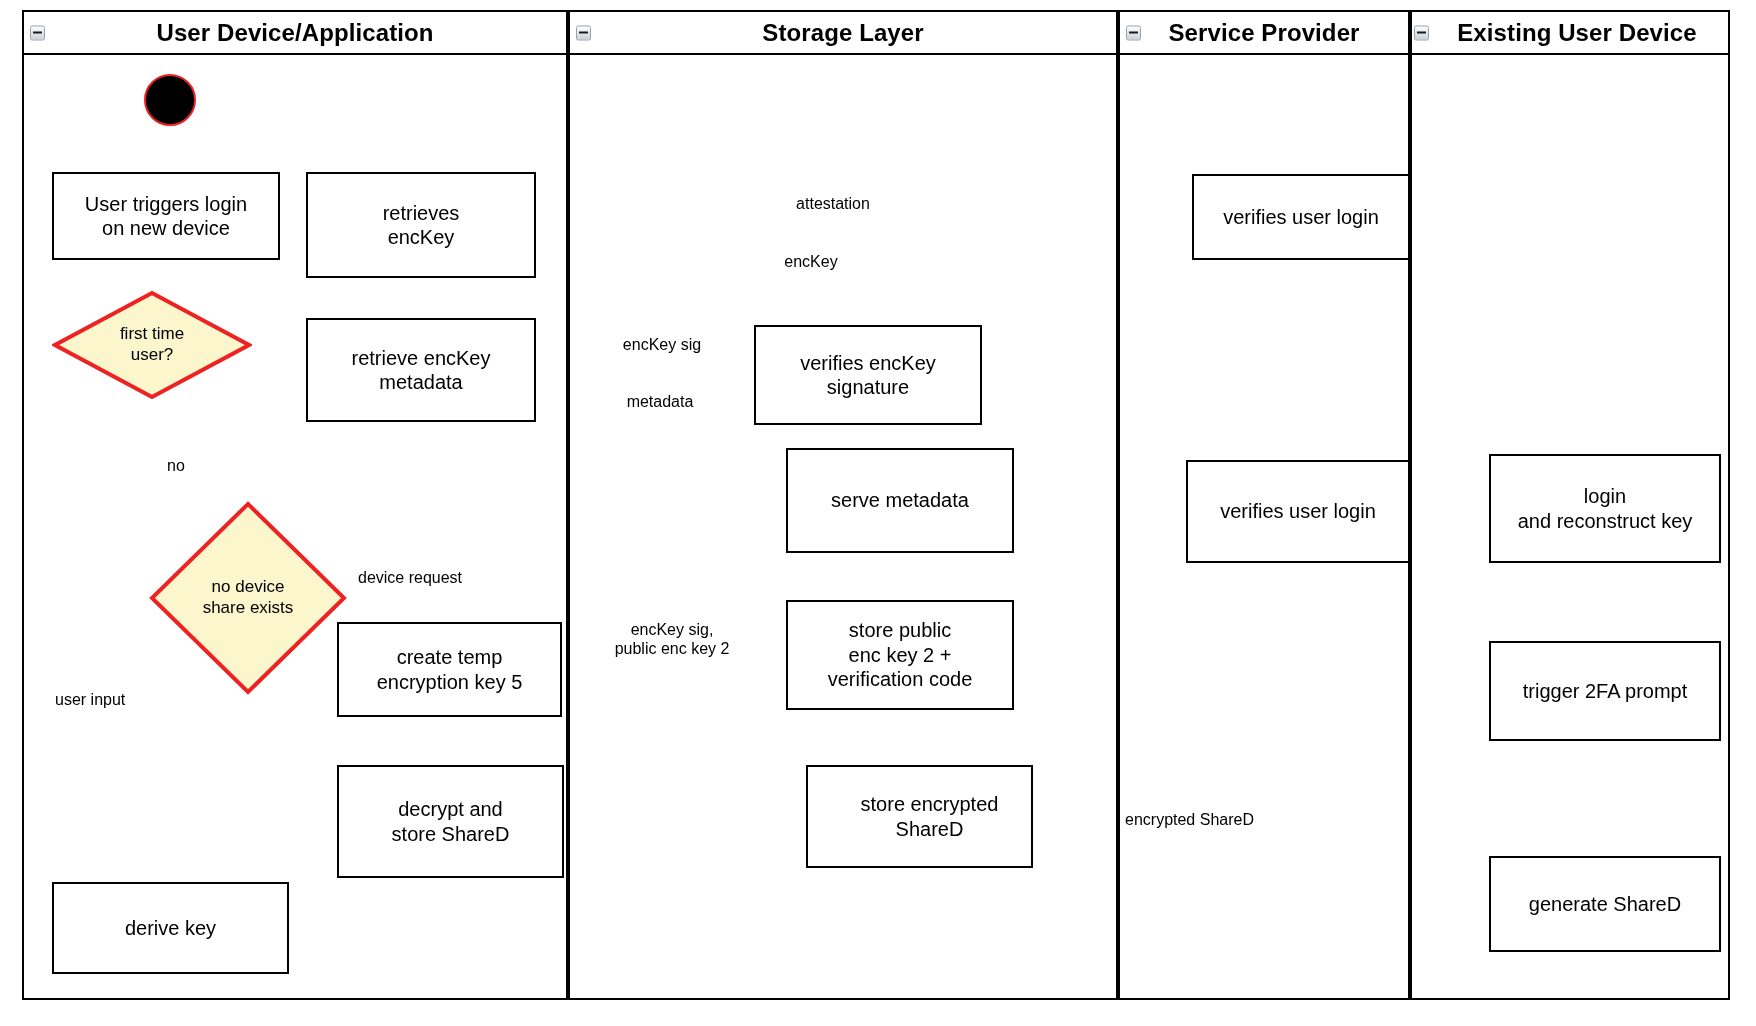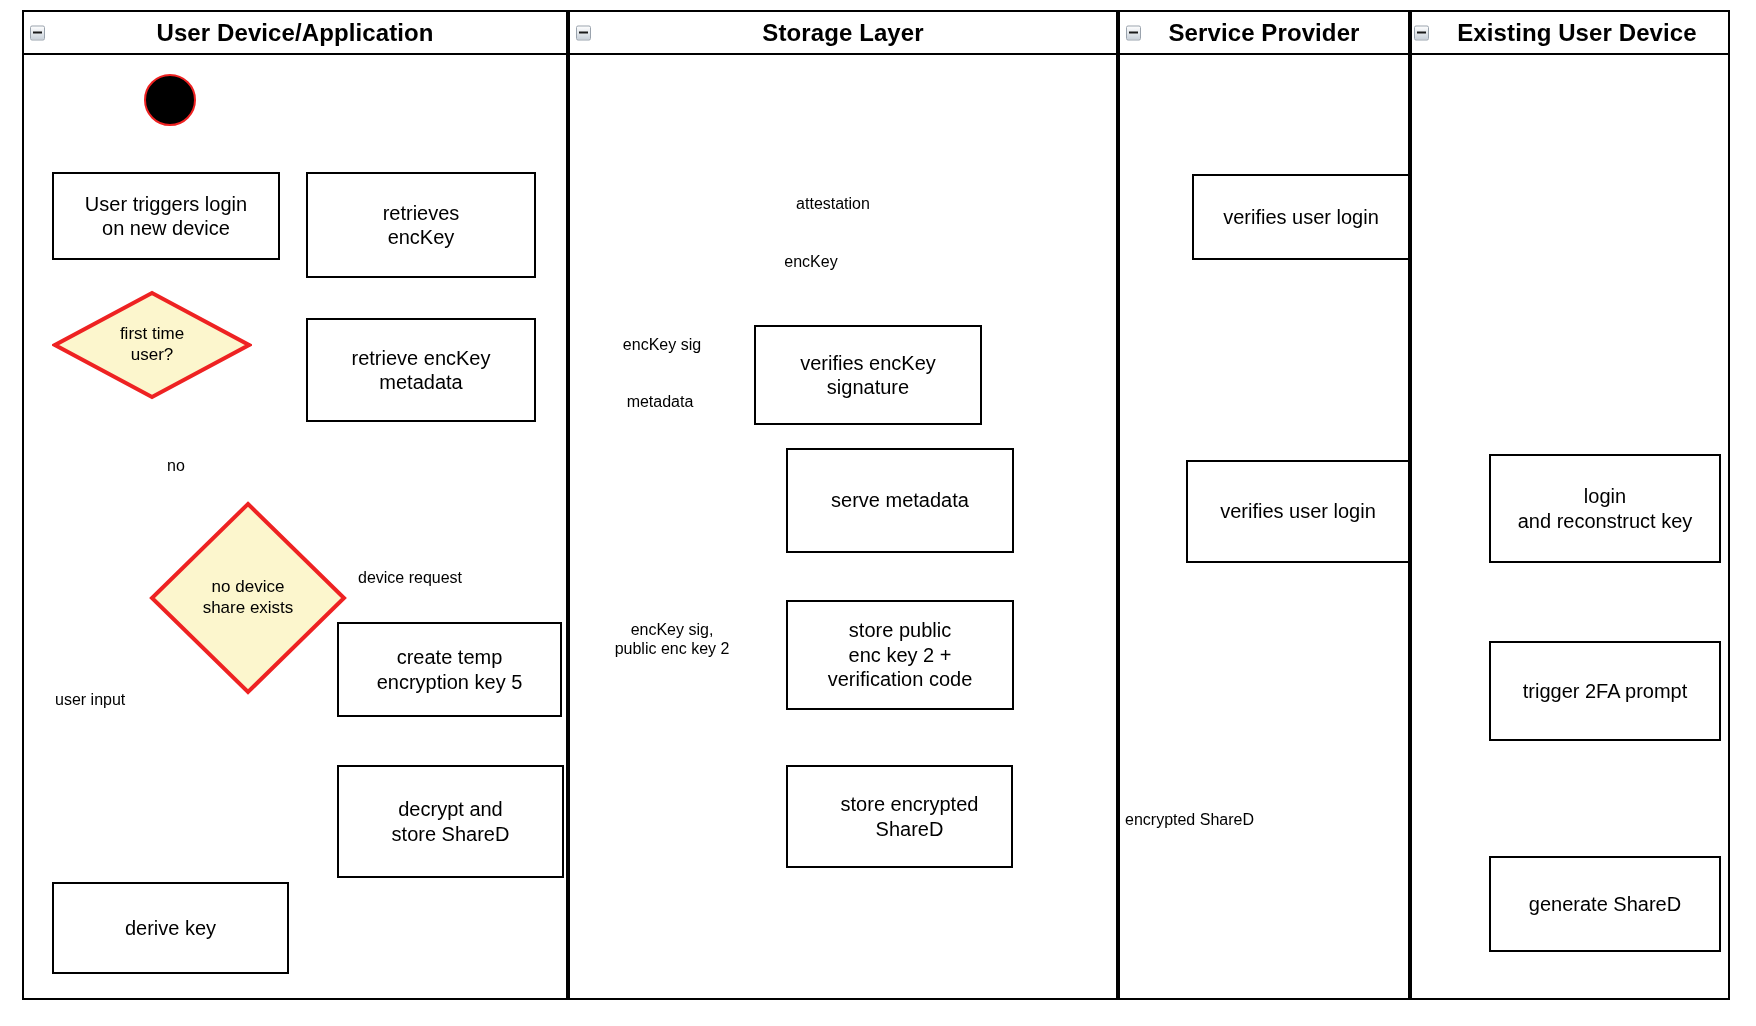--- a/index.html
+++ b/index.html
@@ -263,21 +263,21 @@
 
   <div class="node" style="left:754px; top:318px; width:228px; height:100px;margin-top:7px;">verifies encKey
 signature</div>
 
   <div class="node" style="left:786px; top:448px; width:228px; height:105px;">serve metadata</div>
 
   <div class="node" style="left:786px; top:600px; width:228px; height:110px;">store public
 enc key 2 +
 verification code</div>
 
-  <div class="node" style="left:786px; top:765px; width:227px; height:103px;padding-left:20px;">store encrypted
+  <div class="node" style="left:806px; top:765px; width:227px; height:103px;padding-left:20px;">store encrypted
 ShareD</div>
 
   <div class="node" style="left:1192px; top:174px; width:218px; height:86px;">verifies user login</div>
 
   <div class="node" style="left:1186px; top:460px; width:224px; height:103px;">verifies user login</div>
 
   <div class="node" style="left:1489px; top:454px; width:232px; height:109px;">login
 and reconstruct key</div>
 
   <div class="node" style="left:1489px; top:641px; width:232px; height:100px;">trigger 2FA prompt</div>

